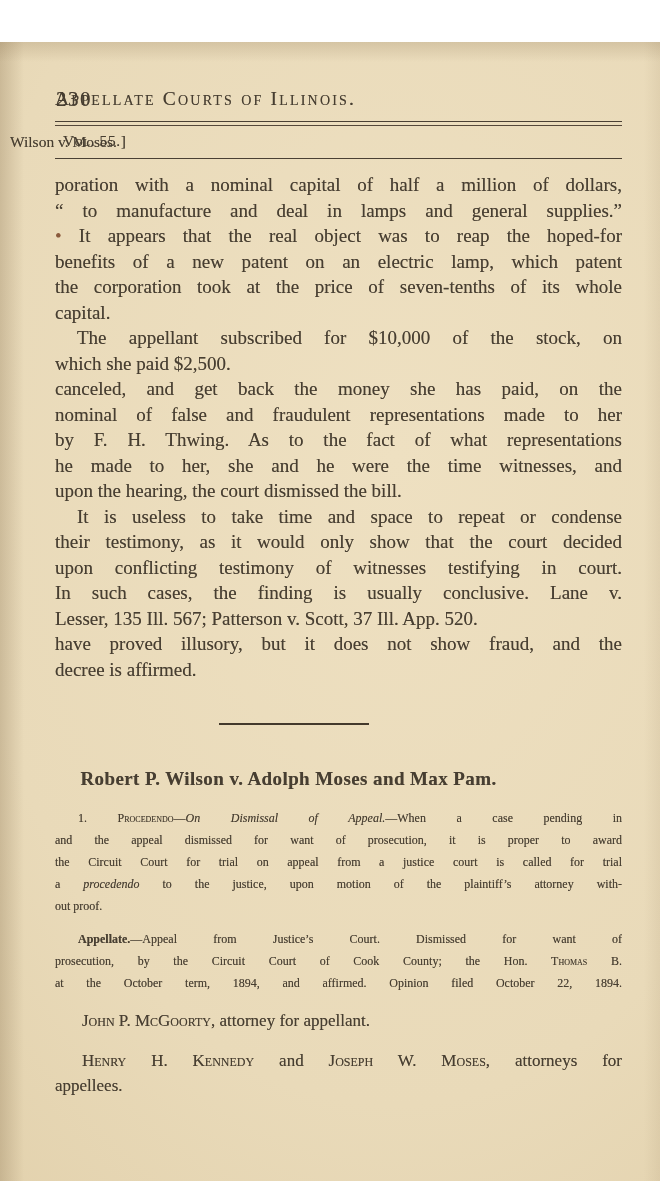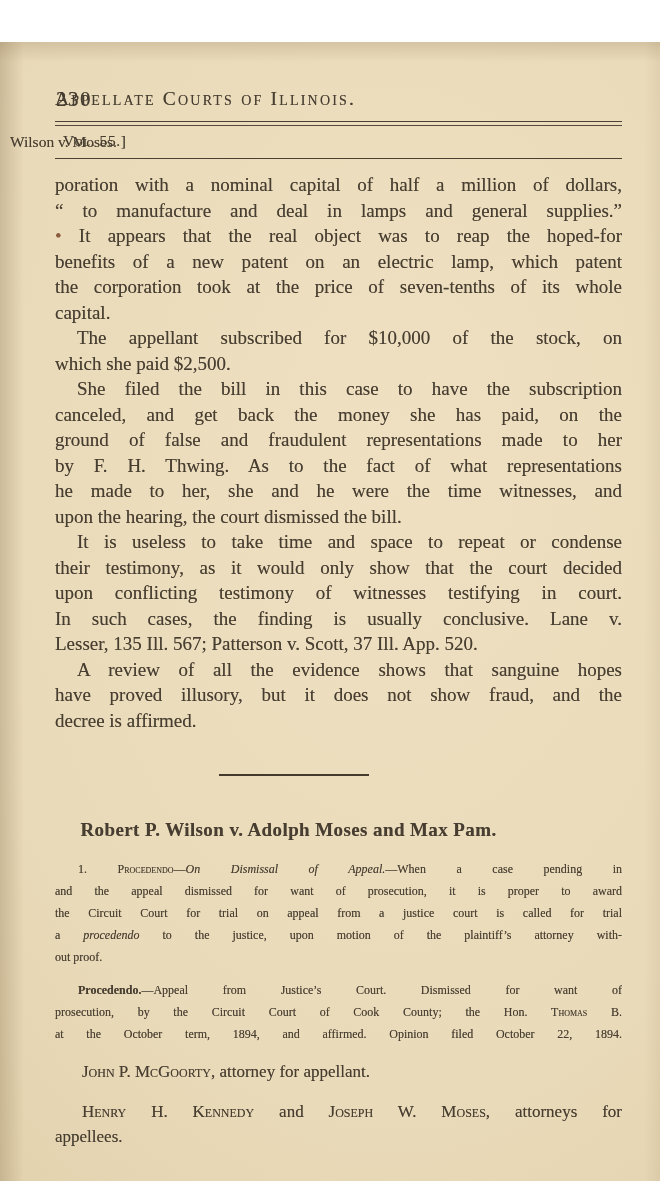--- a/index.html
+++ b/index.html
@@ -85,36 +85,34 @@
             <div class="pline"><span class="mark">• </span><span>It appears that the real object was to reap the hoped-for</span></div>
             <div class="pline"><span>benefits of a new patent on an electric lamp, which patent</span></div>
             <div class="pline"><span>the corporation took at the price of seven-tenths of its whole</span></div>
             <div class="pline last"><span>capital.</span></div>
           </div>
           <div class="para">
             <div class="pline indent"><span>The appellant subscribed for $10,000 of the stock, on</span></div>
             <div class="pline last"><span>which she paid $2,500.</span></div>
           </div>
           <div class="para">
-            <div class="pline indent"><span>She filed the bill in this case to have the subscription</span></div>
             <div class="pline"><span>canceled, and get back the money she has paid, on the</span></div>
-            <div class="pline"><span>ground of false and fraudulent representations made to her</span></div>
+            <div class="pline"><span>nominal of false and fraudulent representations made to her</span></div>
             <div class="pline"><span>by F. H. Thwing.  As to the fact of what representations</span></div>
             <div class="pline"><span>he made to her, she and he were the time witnesses, and</span></div>
             <div class="pline last"><span>upon the hearing, the court dismissed the bill.</span></div>
           </div>
           <div class="para">
             <div class="pline indent"><span>It is useless to take time and space to repeat or condense</span></div>
             <div class="pline"><span>their testimony, as it would only show that the court decided</span></div>
             <div class="pline"><span>upon conflicting testimony of witnesses testifying in court.</span></div>
             <div class="pline"><span>In such cases, the finding is usually conclusive.  Lane v.</span></div>
             <div class="pline last"><span>Lesser, 135 Ill. 567; Patterson v. Scott, 37 Ill. App. 520.</span></div>
           </div>
           <div class="para">
-            <div class="pline indent"><span>A review of all the evidence shows that sanguine hopes</span></div>
             <div class="pline"><span>have proved illusory, but it does not show fraud, and the</span></div>
             <div class="pline last"><span>decree is affirmed.</span></div>
           </div>
         </section>
 
       <div class="separator"></div>
 
       <h2 class="title">Robert P. Wilson v. Adolph Moses and Max Pam.</h2>
 
       <section class="syllabus small-text">
@@ -122,21 +120,21 @@
             <div class="pline indent"><span>1.  </span><span class="sc">Procedendo</span><span>—</span><span class="i">On Dismissal of Appeal.</span><span>—When a case pending in</span></div>
             <div class="pline"><span>and the appeal dismissed for want of prosecution, it is proper to award</span></div>
             <div class="pline"><span>the Circuit Court for trial on appeal from a justice court is called for trial</span></div>
             <div class="pline"><span>a </span><span class="i">procedendo</span><span> to the justice, upon motion of the plaintiff’s attorney with-</span></div>
             <div class="pline last"><span>out proof.</span></div>
           </div>
         </section>
 
       <section class="memorandum small-text">
           <div class="para">
-            <div class="pline indent"><span class="b">Procedendo.</span><span>—Appeal from Justice’s Court.  Dismissed for want of</span></div>
+            <div class="pline indent"><span class="b">Appellate.</span><span>—Appeal from Justice’s Court.  Dismissed for want of</span></div>
             <div class="pline"><span>prosecution, by the Circuit Court of Cook County; the Hon. </span><span class="sc">Thomas B.</span></div>
             <div class="pline"><span>at the October term, 1894, and affirmed.  Opinion filed October 22, 1894.</span></div>
           </div>
         </section>
 
       <section class="attorneys">
           <div class="para">
             <div class="pline indent last"><span class="sc">John P. McGoorty</span><span>, attorney for appellant.</span></div>
           </div>
           <div class="para">

